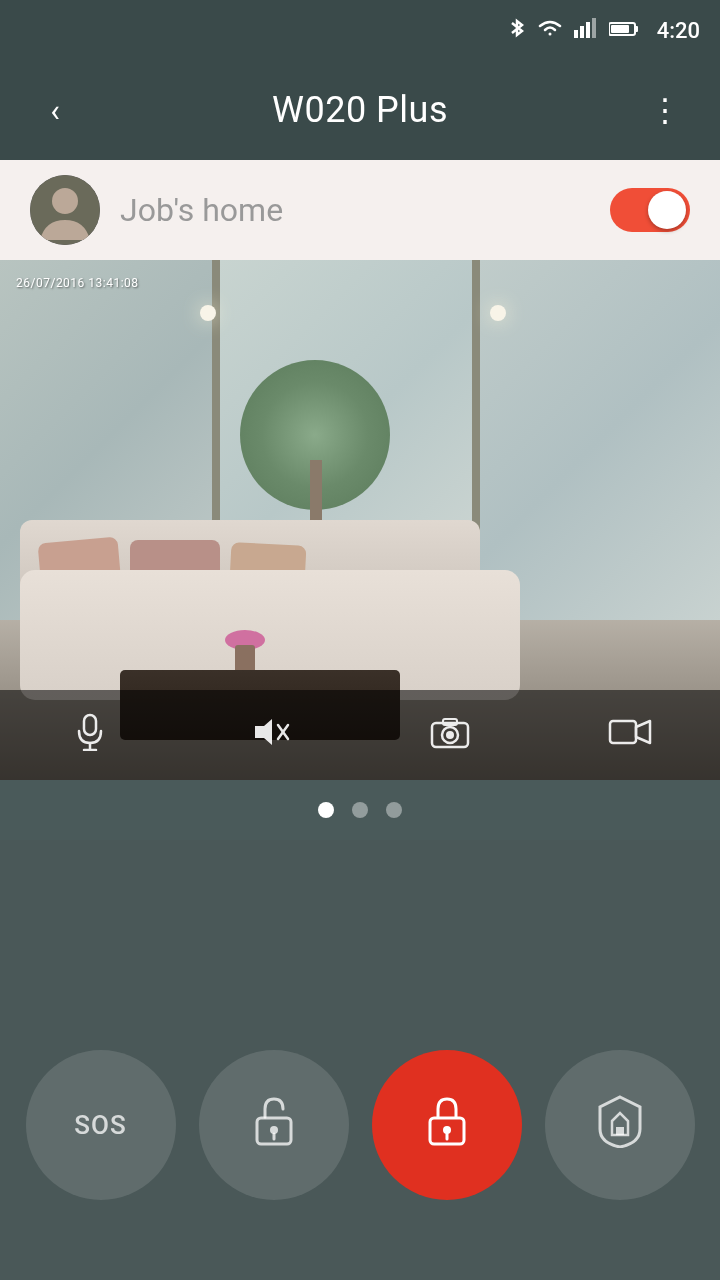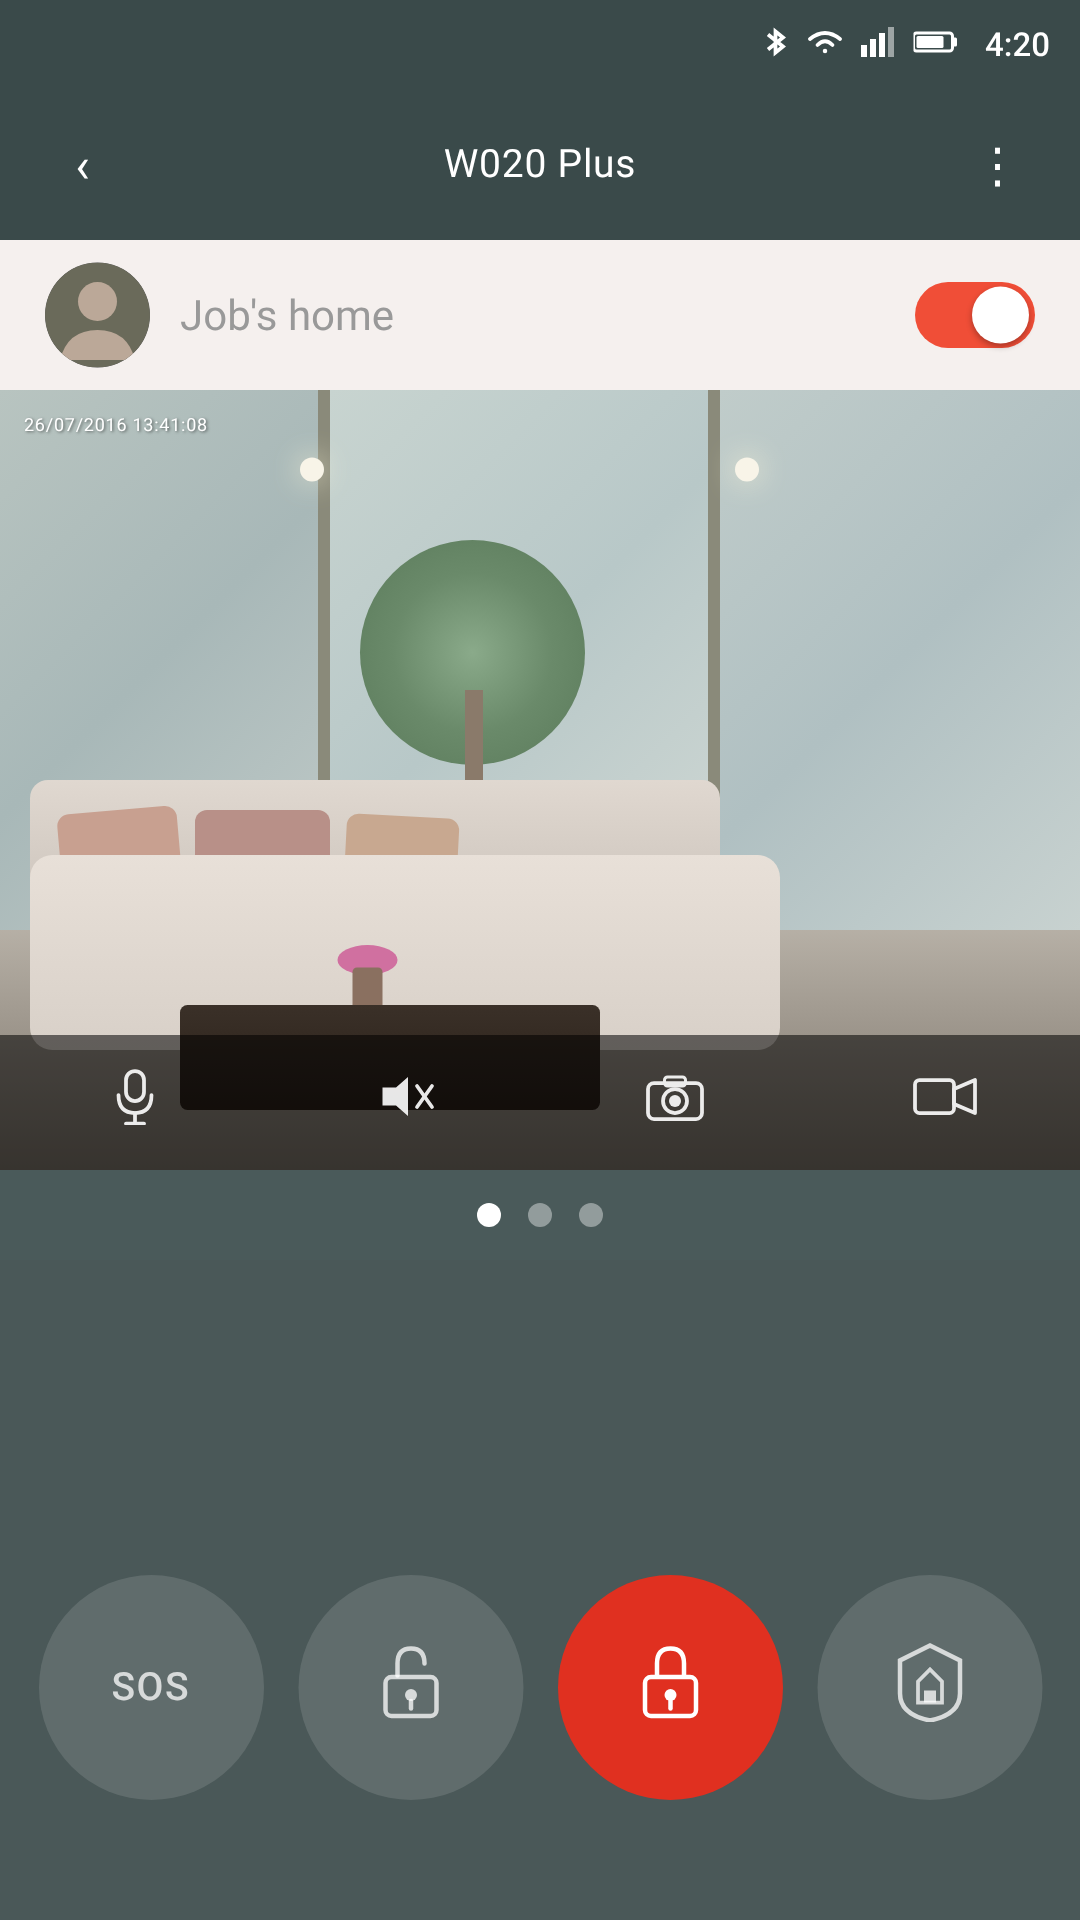--- a/index.html
+++ b/index.html
@@ -52,21 +52,21 @@
     }
     .nav-back {
       color: white;
       font-size: 32px;
       cursor: pointer;
       width: 50px;
       text-align: center;
     }
     .nav-title {
       color: white;
-      font-size: 26px;
+      font-size: 36px;
       font-weight: 400;
       letter-spacing: 0.5px;
     }
     .nav-menu {
       color: white;
       font-size: 32px;
       cursor: pointer;
       width: 50px;
       text-align: center;
     }
@@ -94,21 +94,21 @@
       overflow: hidden;
       display: flex;
       align-items: center;
       justify-content: center;
     }
     .avatar svg {
       width: 70px;
       height: 70px;
     }
     .home-label {
-      font-size: 28px;
+      font-size: 32px;
       color: #999;
       font-weight: 400;
       text-align: center;
     }
 
     
     .toggle-container {
       position: relative;
       width: 80px;
       height: 44px;

